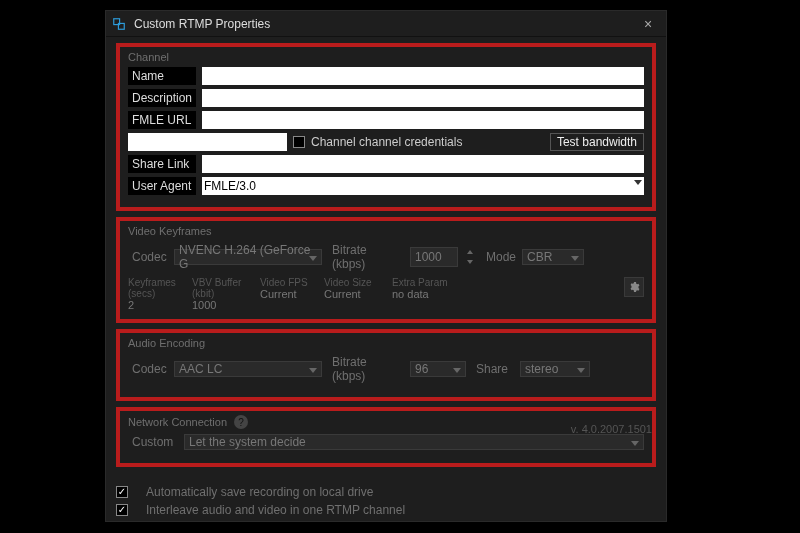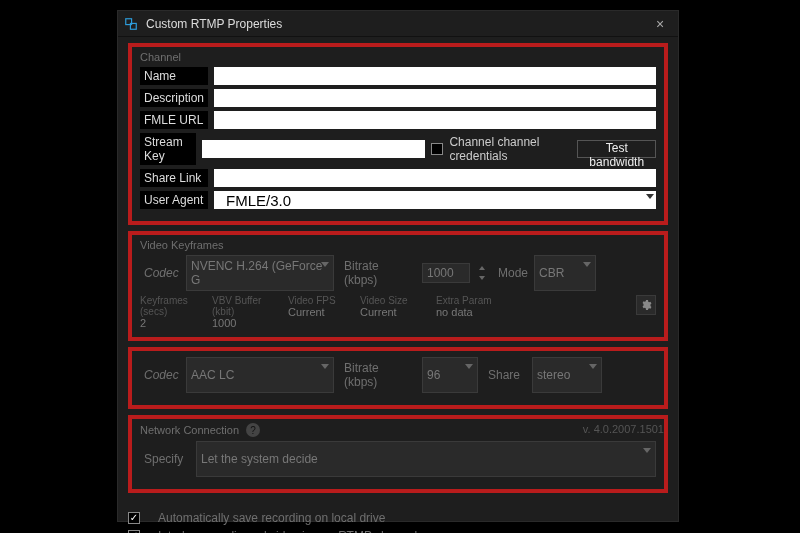--- a/index.html
+++ b/index.html
@@ -1,44 +1,44 @@
 <!DOCTYPE html>
 <html><head>
 <meta charset="utf-8">
 <style>
   * { box-sizing: border-box; margin: 0; padding: 0; }
   html, body { width: 800px; height: 533px; background: #000; font-family: "Segoe UI", Arial, sans-serif; font-size: 12px; color: #ccc; overflow: hidden; }
-  .window { position: absolute; left: 117px; top: 10px; width: 562px; height: 512px; background: #1e1e1e; border: 1px solid #2a2a2a; }
+  .window { position: absolute; left: 105px; top: 10px; width: 562px; height: 512px; background: #1e1e1e; border: 1px solid #2a2a2a; }
   .titlebar { height: 26px; background: #1e1e1e; display: flex; align-items: center; padding: 0 6px; color: #ddd; font-size: 12px; border-bottom: 1px solid #111; }
   .titlebar .ico { width: 16px; height: 16px; margin-right: 6px; color: #2d9cdb; display:flex; align-items:center; }
   .titlebar .spacer { flex: 1; }
   .titlebar .xbtn { width: 24px; text-align: center; cursor: pointer; color: #aaa; font-size: 14px; font-weight: 200;}
   .body { padding: 6px 10px 8px; }
   fieldset.group { border: 4px solid #b91c1c; padding: 6px 8px 8px; margin-bottom: 6px; }
   fieldset.group > .legend { font-size: 11px; color: #6f6f6f; margin-top: -2px; margin-bottom: 4px; }
   .row { display: flex; align-items: center; margin-bottom: 4px; gap: 6px; }
   .row .lbl { width: 68px; font-size: 12px; color: #ddd; background: #000; padding: 2px 4px; }
   .row .lbl.plain { background: transparent; color: #6f6f6f; }
-  .row .lbl.w56 { width: 56px; font-style: italic; }
-  input.txt { flex: 1; height: 18px; background: #fff; border: none; padding: 1px 12px; font-size: 15px; color: #000; }
+  .row .lbl.w56 { width: 56px; }
+  input.txt { flex: 1; height: 18px; background: #fff; border: none; padding: 1px 2px; font-size: 12px; color: #000; }
   .chk { width: 12px; height: 12px; background: #000; border: 1px solid #888; display: inline-block; flex-shrink:0; }
   .chk.on::after { content: "✓"; color: #fff; font-size: 10px; display:block; line-height:9px; text-align:center; }
   .btn { background: #1e1e1e; border: 1px solid #555; color: #eee; height: 20px; font-size: 12px; padding: 0 10px; cursor: pointer; }
   .btn.small { height: 18px; padding: 0 6px; }
   .dim { color: #555; }
   .dim input, .dim .fakeinput, .dim select, .dim .fakesel { background: #2a2a2a; color: #777; border: 1px solid #3a3a3a; }
-  .fakesel { height: 36px; display: flex; align-items: center; padding: 0 4px; font-size: 12px; position: relative; }
+  .fakesel { height: 16px; display: flex; align-items: center; padding: 0 4px; font-size: 12px; position: relative; }
   .fakesel .arrow { position: absolute; right: 4px; top: 6px; width: 0; height: 0; border-left: 4px solid transparent; border-right: 4px solid transparent; border-top: 5px solid #666; }
   .fakeinput { height: 20px; display:flex; align-items:center; padding: 0 4px; font-size: 12px; }
   .spin { width: 12px; height: 20px; display: flex; flex-direction: column; }
   .spin div { flex:1; display:flex; align-items:center; justify-content:center; }
   .spin div::before { content:""; width:0; height:0; border-left:3px solid transparent; border-right:3px solid transparent;}
   .spin .up::before { border-bottom:4px solid #666; }
   .spin .dn::before { border-top:4px solid #666; }
-  .paramrow { display:flex; gap:12px; margin-top:4px; }
+  .paramrow { display:flex; gap:4px; margin-top:4px; }
   .pcell { flex:0 0 auto; }
   .pcell .plabel { font-size:10px; color:#555; line-height:11px; }
   .pcell .pval { font-size:11px; color:#777; }
   .gear { width:20px; height:20px; background:#2a2a2a; border:1px solid #3a3a3a; display:flex; align-items:center; justify-content:center; margin-left:auto; cursor:pointer; }
   .help { width:14px; height:14px; border-radius:50%; background:#444; color:#111; font-size:10px; display:inline-flex; align-items:center; justify-content:center; margin-left:4px; }
   .footer { padding: 4px 10px; }
   .footer .fcrow { display:flex; align-items:center; gap:18px; font-size:12px; color:#6f6f6f; margin-bottom:4px; }
   .version { position:absolute; right:14px; top:412px; font-size:11px; color:#555; }
 </style>
 </head>
@@ -67,21 +67,20 @@
         </div>
       <div class="row">
           <div class="lbl">Description</div>
           <input class="txt" value="" style="">
         </div>
       <div class="row">
           <div class="lbl">FMLE URL</div>
           <input class="txt" value="" style="">
         </div>
       <div class="row">
-        <div class="lbl">Stream Key</div>
         <input class="txt" style="flex: 0 0 158px;" value="">
         <span class="chk"></span>
         <span>Channel channel credentials</span>
         <button class="btn small" style="margin-left:auto">Test bandwidth</button>
       </div>
       <div class="row">
           <div class="lbl">Share Link</div>
           <input class="txt" value="" style="">
         </div>
       <div class="row">
@@ -136,20 +135,21 @@
           </div>
         <div class="gear">
           <svg width="12" height="12" viewBox="0 0 24 24" fill="#888">
               <path d="M12 8a4 4 0 100 8 4 4 0 000-8zm9 4a7 7 0 00-.1-1.2l2-1.6-2-3.5-2.4 1a7 7 0 00-2-1.2L16 2h-4l-.5 2.5a7 7 0 00-2 1.2l-2.4-1-2 3.5 2 1.6A7 7 0 007 12a7 7 0 00.1 1.2l-2 1.6 2 3.5 2.4-1a7 7 0 002 1.2L12 22h4l.5-2.5a7 7 0 002-1.2l2.4 1 2-3.5-2-1.6c.1-.4.1-.8.1-1.2z"></path>
             </svg>
         </div>
       </div>
     </fieldset>
 
     <fieldset class="group dim">
+      <div class="legend">Audio Encoding</div>
       <div class="row">
         <div class="lbl plain w56" style="width:40px">Codec</div>
         <div class="fakesel" style="width:148px">
             <span>AAC LC</span>
             <span class="arrow"></span>
           </div>
         <div class="lbl plain" style="width:76px">Bitrate (kbps)</div>
         <div class="fakesel" style="width:56px">
             <span>96</span>
             <span class="arrow"></span>
@@ -158,21 +158,21 @@
         <div class="fakesel" style="width:70px">
             <span>stereo</span>
             <span class="arrow"></span>
           </div>
       </div>
     </fieldset>
 
     <fieldset class="group dim">
       <div class="legend"><span>Network Connection</span> <span class="help">?</span></div>
       <div class="row">
-        <div class="lbl plain" style="width:50px">Specify</div>
+        <div class="lbl plain" style="width:50px">Custom</div>
         <div class="fakesel" style="flex:1">
             <span>Let the system decide</span>
             <span class="arrow"></span>
           </div>
       </div>
     </fieldset>
   </div>
 
   <div class="version">v. 4.0.2007.1501</div>
 

